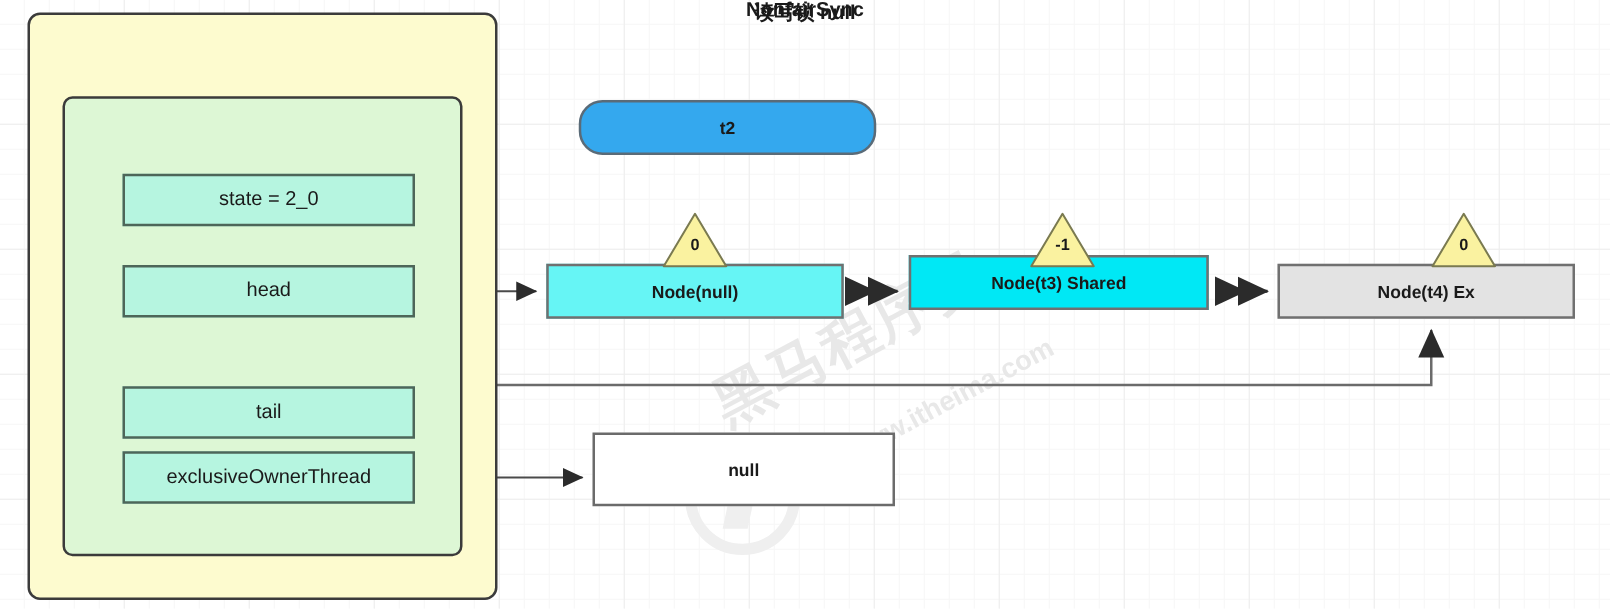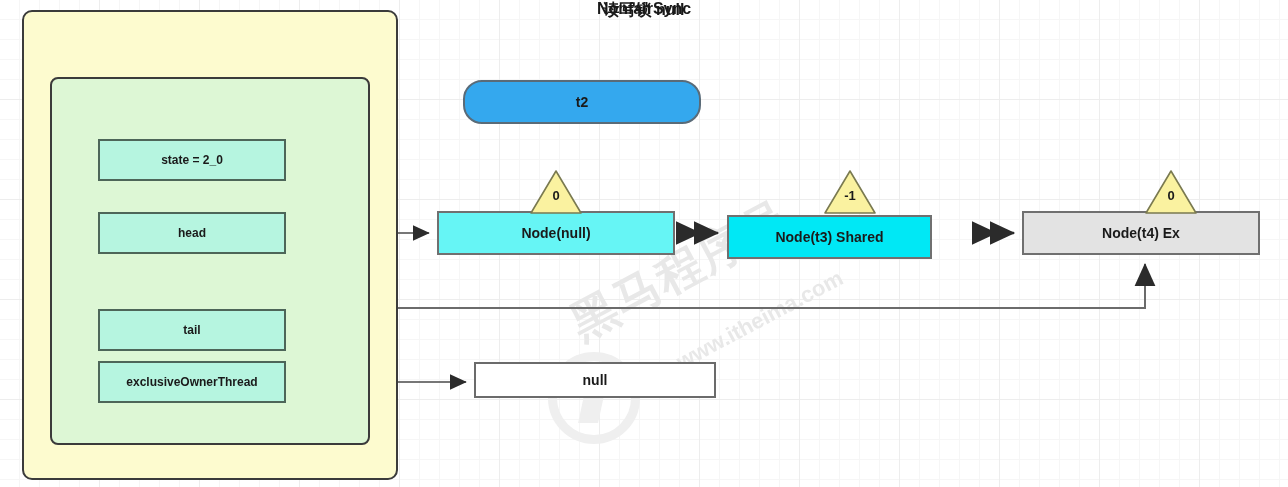--- a/index.html
+++ b/index.html
@@ -86,29 +86,29 @@
     font-size: 16px;
     font-weight: bold;
     color: #1a1a1a;
   }
 
   
   .field {
     position: absolute;
     box-sizing: border-box;
     left: 98px;
-    width: 188px;
+    width: 234px;
     height: 42px;
     background: #b6f5e0;
     border: 2px solid #4d6659;
     display: flex;
     align-items: center;
     justify-content: center;
-    font-size: 12px;
-    font-weight: bold;
+    font-size: 16px;
+    font-weight: normal;
     color: #1a1a1a;
   }
   .field-state { top: 139px; }
   .field-head  { top: 212px; }
   .field-tail  { top: 287px; margin-top: 22px; }
   .field-eot   { top: 361px; }
 
   
   .rbox {
     position: absolute;
@@ -128,34 +128,34 @@
     border-color: #5a6b78;
     border-radius: 19px;
   }
   .box-node-null {
     left: 437px; top: 211px;
     width: 238px; height: 44px;
     background: #66f5f5;
     border-color: #707070;
   }
   .box-node-t3 {
-    left: 727px; top: 215px;
-    width: 205px; height: 44px;
+    left: 727px; top: 204px;
+    width: 240px; height: 44px;
     background: #00e8f5;
     border-color: #707070;
   }
   .box-node-t4 {
     left: 1022px; top: 211px;
     width: 238px; height: 44px;
     background: #e3e3e3;
     border-color: #707070;
   }
   .box-null {
-    left: 474px; top: 362px;
-    width: 242px; height: 36px;
+    left: 474px; top: 346px;
+    width: 242px; height: 59px;
     background: #ffffff;
     border-color: #6b6b6b;
   }
 
   
   .tri {
     position: absolute;
     width: 52px;
     height: 44px;
   }

